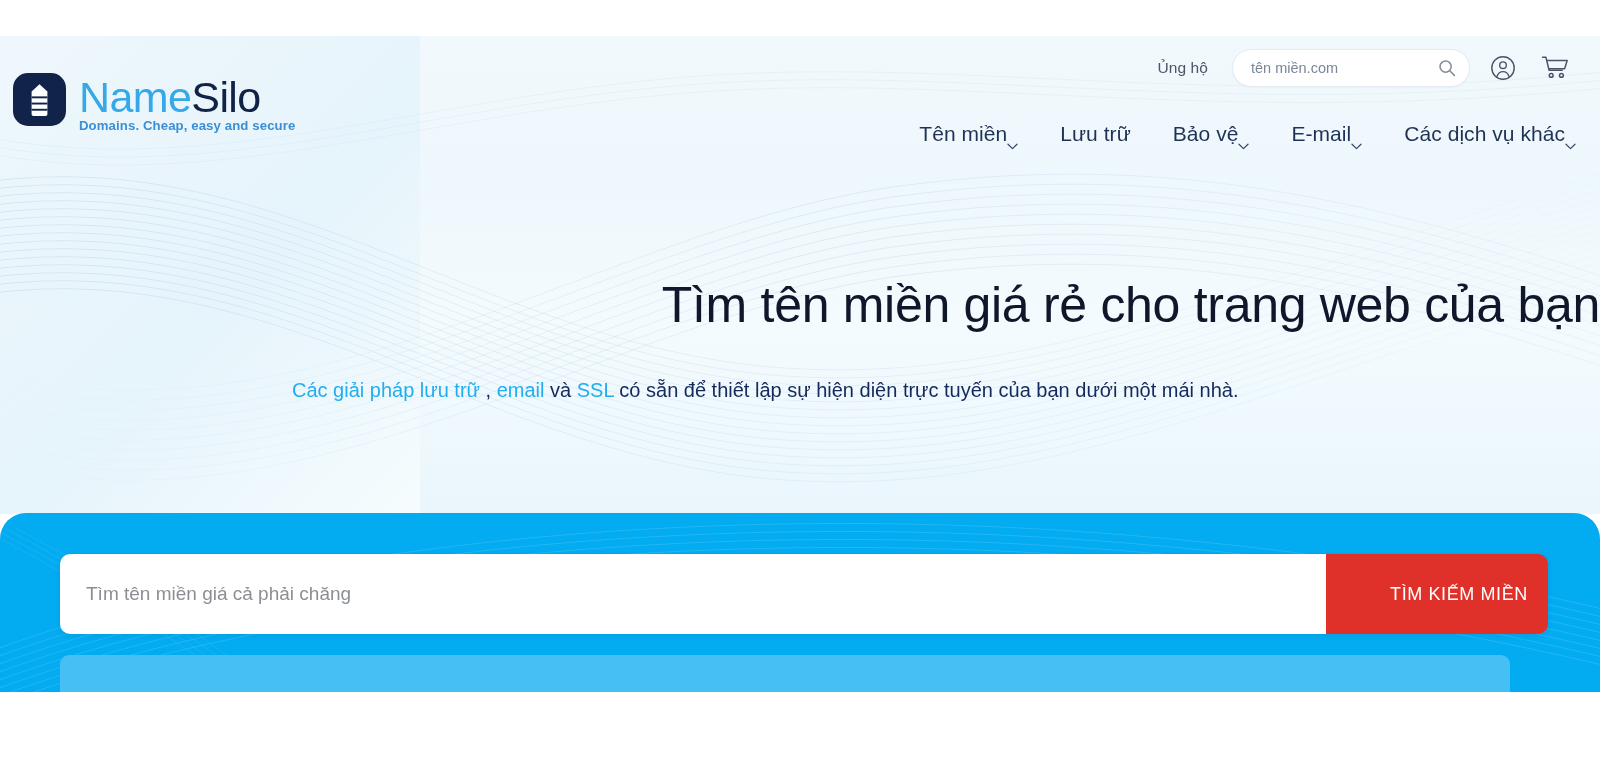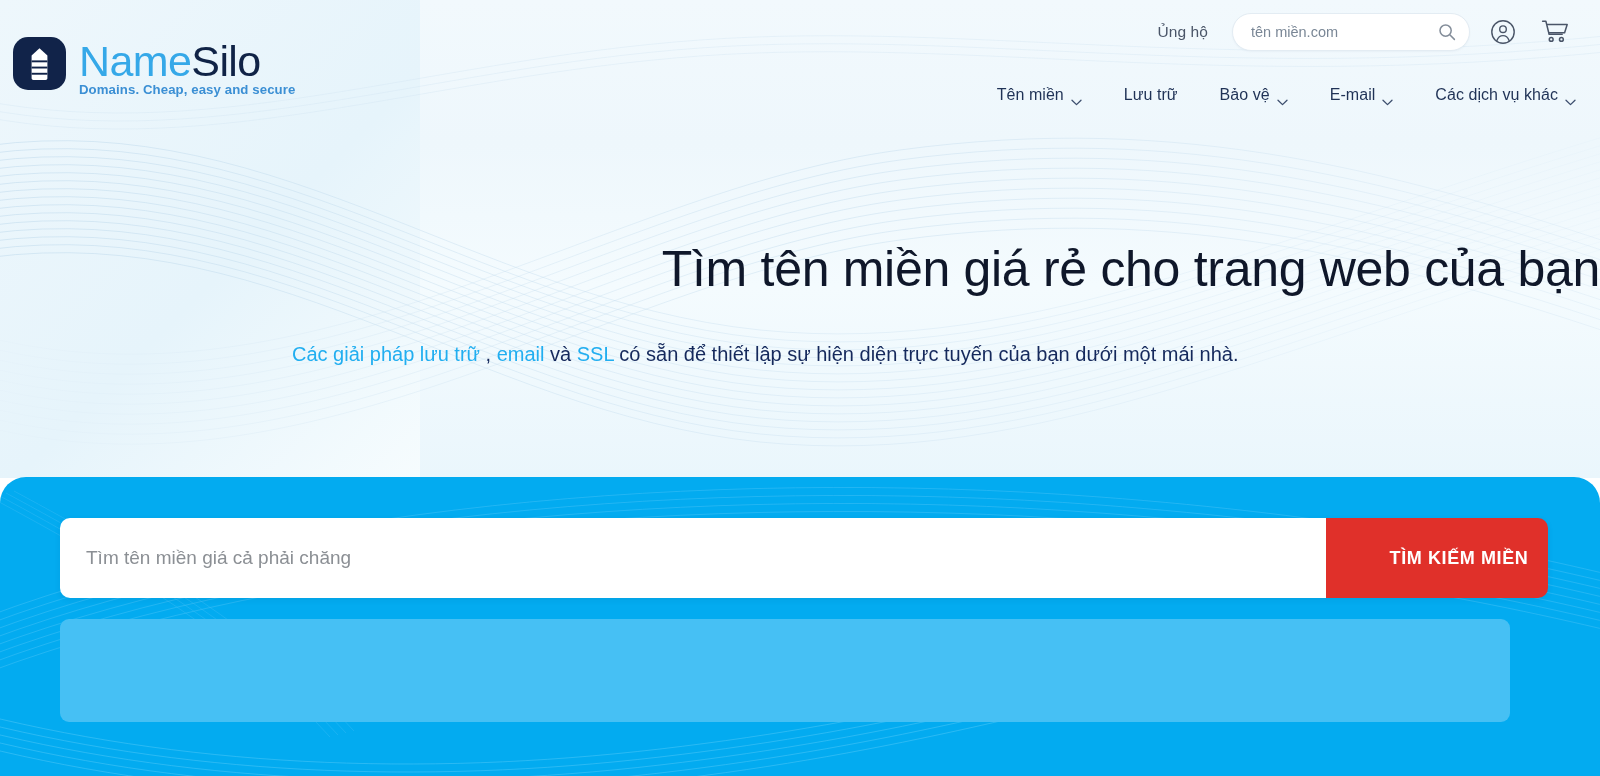--- a/index.html
+++ b/index.html
@@ -2,21 +2,21 @@
 <html><head>
 <meta charset="utf-8">
 <style>
   * { box-sizing: border-box; margin: 0; padding: 0; }
   html, body {
     width: 1600px; height: 776px;
     font-family: "Liberation Sans", sans-serif;
     overflow: hidden;
     background: #ffffff;
   }
-  .page { position: relative; width: 1600px; height: 776px; overflow: hidden; background: #fff; }
+  .page { position: relative; width: 1600px; height: 656px; overflow: hidden; background: #fff; margin-top: 36px; }
 
   
   .hero-bg {
     position: absolute; left: 0; top: 0; width: 1600px; height: 478px;
     background:
       linear-gradient(180deg, #f2f9fd 0%, #eef7fc 30%, #f4fbfe 60%, #eaf6fc 100%);
   }
   .hero-bg-left {
     position: absolute; left: 0; top: 0; width: 420px; height: 478px;
     background: linear-gradient(135deg, #eef7fc 0%, #e6f4fb 55%, #f6fcfe 100%);
@@ -74,22 +74,22 @@
     font-size: 13.2px; color: #3b8fd4; letter-spacing: .1px;
     font-weight: 700; margin-top: -2px;
   }
 
   
   .mainnav {
     position: absolute; right: 24px; top: 80px;
     display: flex; align-items: center; gap: 0;
   }
   .nav-item {
-    display: flex; align-items: center; gap: 7px;
-    font-size: 16px; color: #1f3256; letter-spacing: .05px;
+    display: flex; align-items: center; 
+    font-size: 21px; color: #1f3256; letter-spacing: .05px;
     padding: 6px 21px; cursor: pointer; white-space: nowrap;
   }
   .nav-item:last-child { padding-right: 0; }
   .chev { width: 11px; height: 7px; display: block; opacity: .85; }
 
   
   .hero-title {
     position: absolute; left: 0; top: 236px; width: 1600px; text-align: right;
     font-size: 50px; line-height: 66px; font-weight: 400; color: #0f172a;
     letter-spacing: -.3px;
@@ -119,21 +119,21 @@
   .search-form input {
     flex: 1; border: 0; outline: none; background: #ffffff;
     font-family: "Liberation Sans", sans-serif;
     font-size: 19px; color: #333; padding: 0 26px;
   }
   .search-form input::placeholder { color: #8b8f94; }
   .search-submit {
     width: 222px; flex: 0 0 222px; border: 0; cursor: pointer;
     background: #E0302A; color: #ffffff;
     font-family: "Liberation Sans", sans-serif;
-    font-size: 18px; font-weight: 700; letter-spacing: .6px;
+    font-size: 18px; font-weight: 400; letter-spacing: .6px;
     border-top-right-radius: 6px; border-bottom-right-radius: 6px; padding-left: 44px;
   }
   .result-skeleton {
     position: absolute; left: 60px; top: 142px;
     width: 1450px; height: 103px;
     background: #46C0F4; border-radius: 9px;
   }
 </style>
 </head>
 <body>

